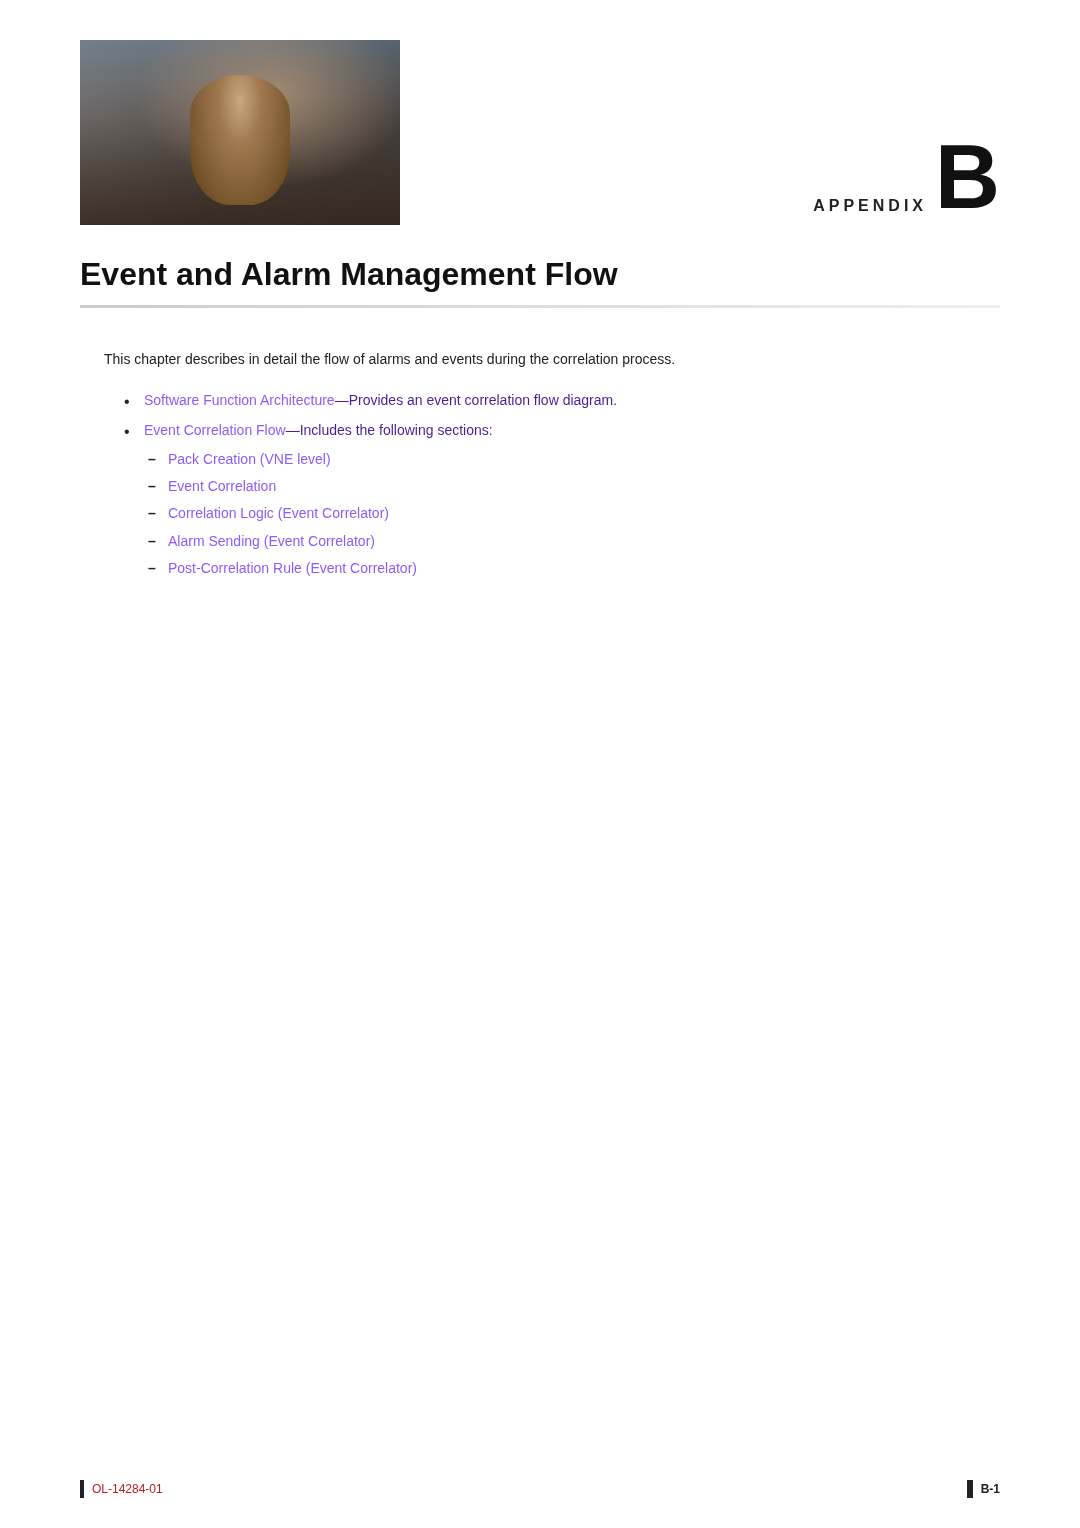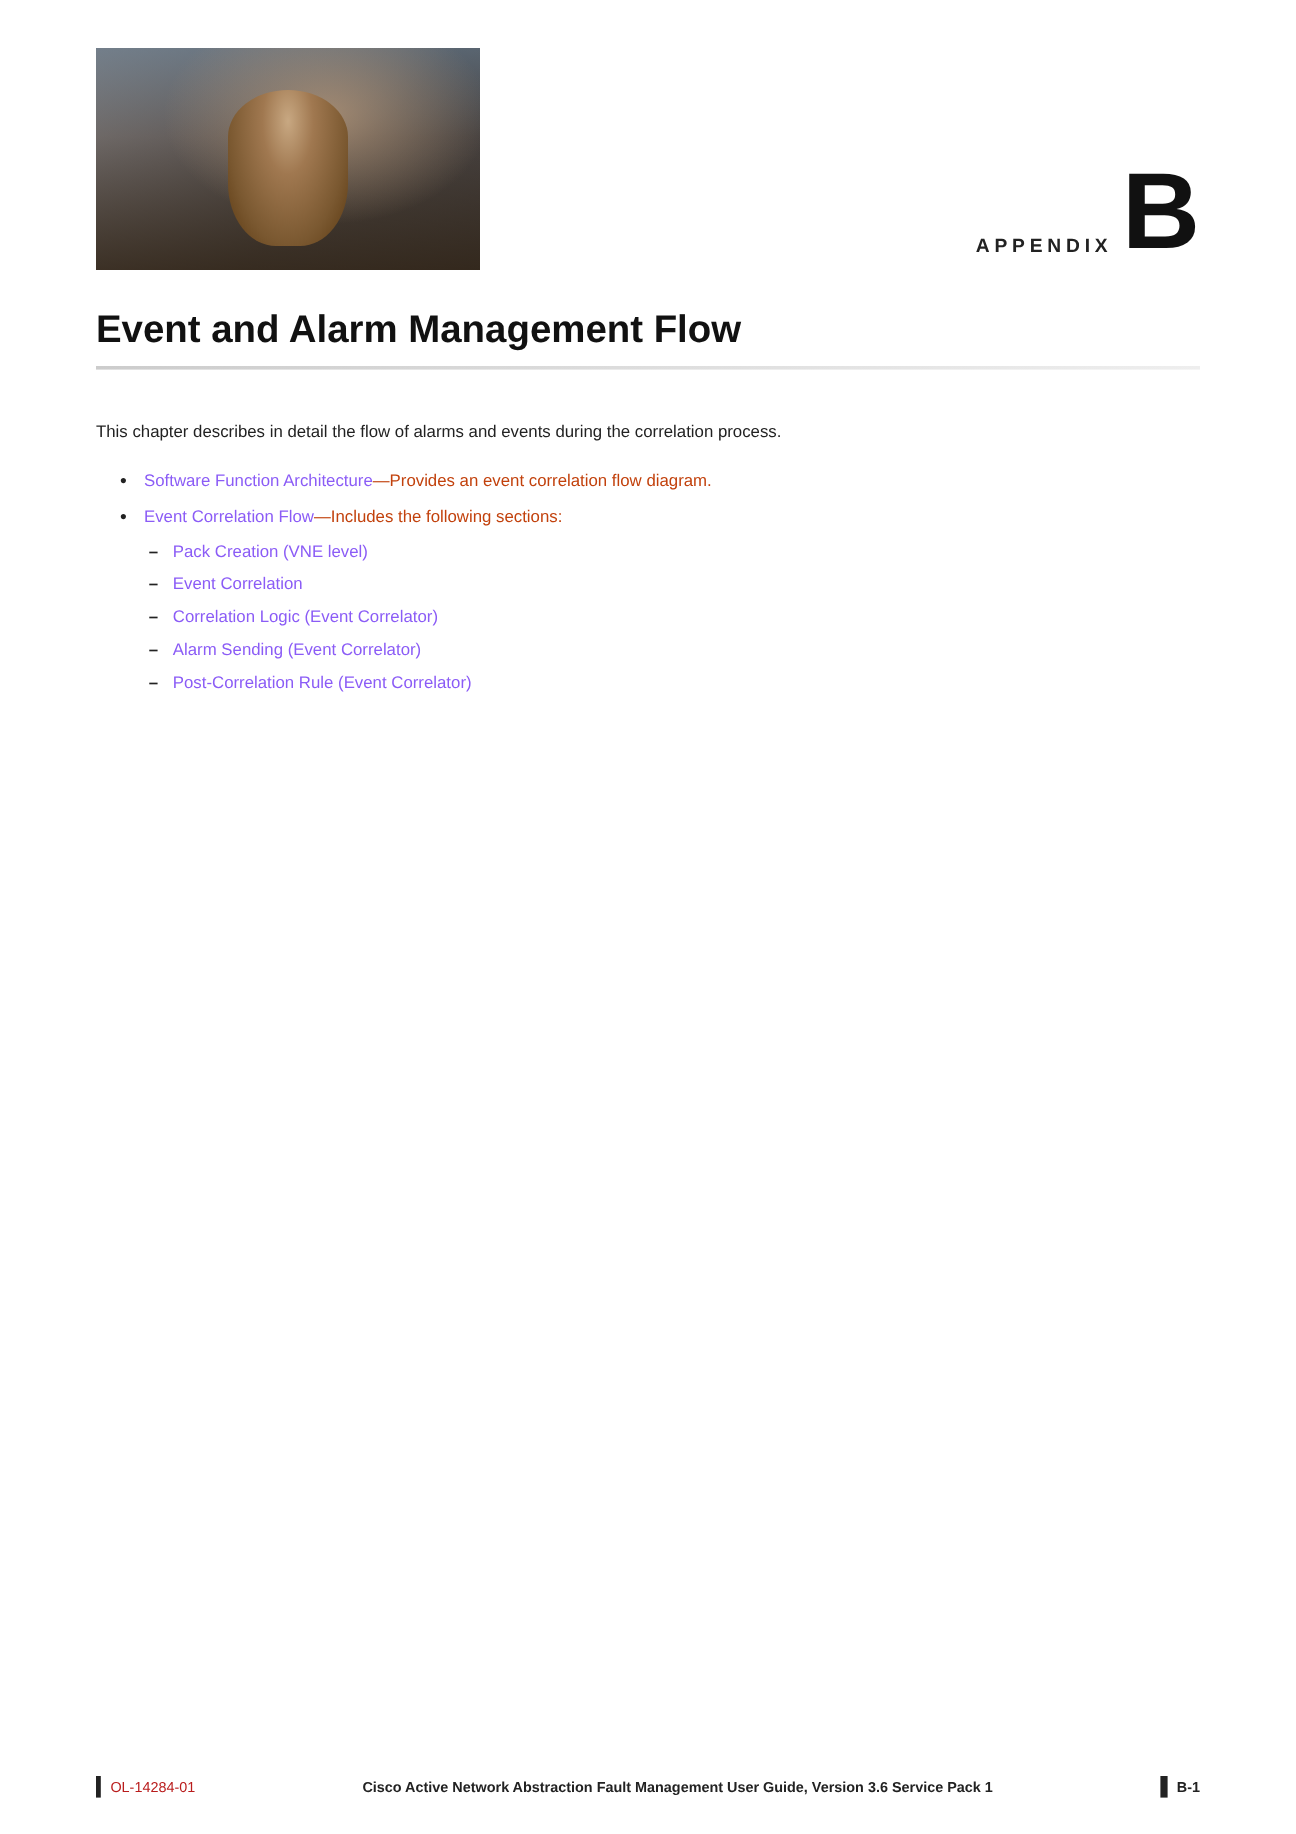--- a/index.html
+++ b/index.html
@@ -106,20 +106,21 @@
     .title-rule {
       height: 3px;
       background: linear-gradient(to right, #cccccc 0%, #eeeeee 100%);
       margin: 12px 0 0 0;
       border: none;
     }
 
     
     .content-area {
       padding: 30px 32px 80px 80px;
+      margin-left: 24px;
     }
 
     .intro-text {
       font-size: 14px;
       color: #222;
       line-height: 1.6;
       margin-bottom: 18px;
     }
 
     .bullet-list {
@@ -226,21 +227,21 @@
       font-weight: bold;
     }
 
     .footer-bar-right {
       width: 6px;
       height: 18px;
       background: #222;
     }
 
     .em-dash {
-      color: #c2410c;
+      color: #4c1d95;
     }
   </style>
 </head>
 <body>
 
 <div class="page-container">
 
   <div class="header-area">
     <div class="header-image"></div>
     <div class="appendix-label">
@@ -286,20 +287,19 @@
       </li>
 
     </ul>
   </div>
 
   <div class="footer">
     <div class="footer-left">
       <div class="footer-bar-left"></div>
       <span class="footer-doc-num">OL-14284-01</span>
     </div>
-    <div class="footer-center">Cisco Active Network Abstraction Fault Management User Guide, Version 3.6 Service Pack 1</div>
     <div class="footer-right">
       <div class="footer-bar-right"></div>
       <span class="footer-page">B-1</span>
     </div>
   </div>
 
 </div>
 
 </body></html>

